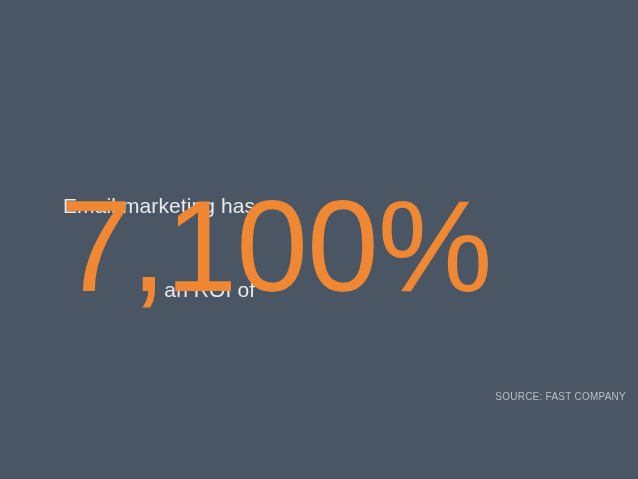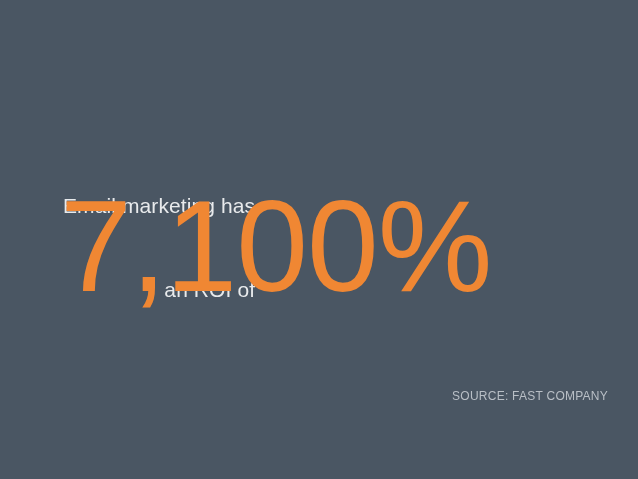--- a/index.html
+++ b/index.html
@@ -53,24 +53,24 @@
     line-height: 129px;
     font-weight: 400;
     letter-spacing: -1px;
     white-space: nowrap;
     -webkit-font-smoothing: antialiased;
   }
 
   
   .source {
     position: absolute;
-    right: 30px;
+    right: 12px;
     top: 391px;
     color: #b9bfc6;
-    font-size: 12px;
+    font-size: 10px;
     line-height: 11px;
     font-weight: 400;
     letter-spacing: 0.25px;
     text-transform: uppercase;
     white-space: nowrap;
   }
 </style>
 </head>
 <body>
 

